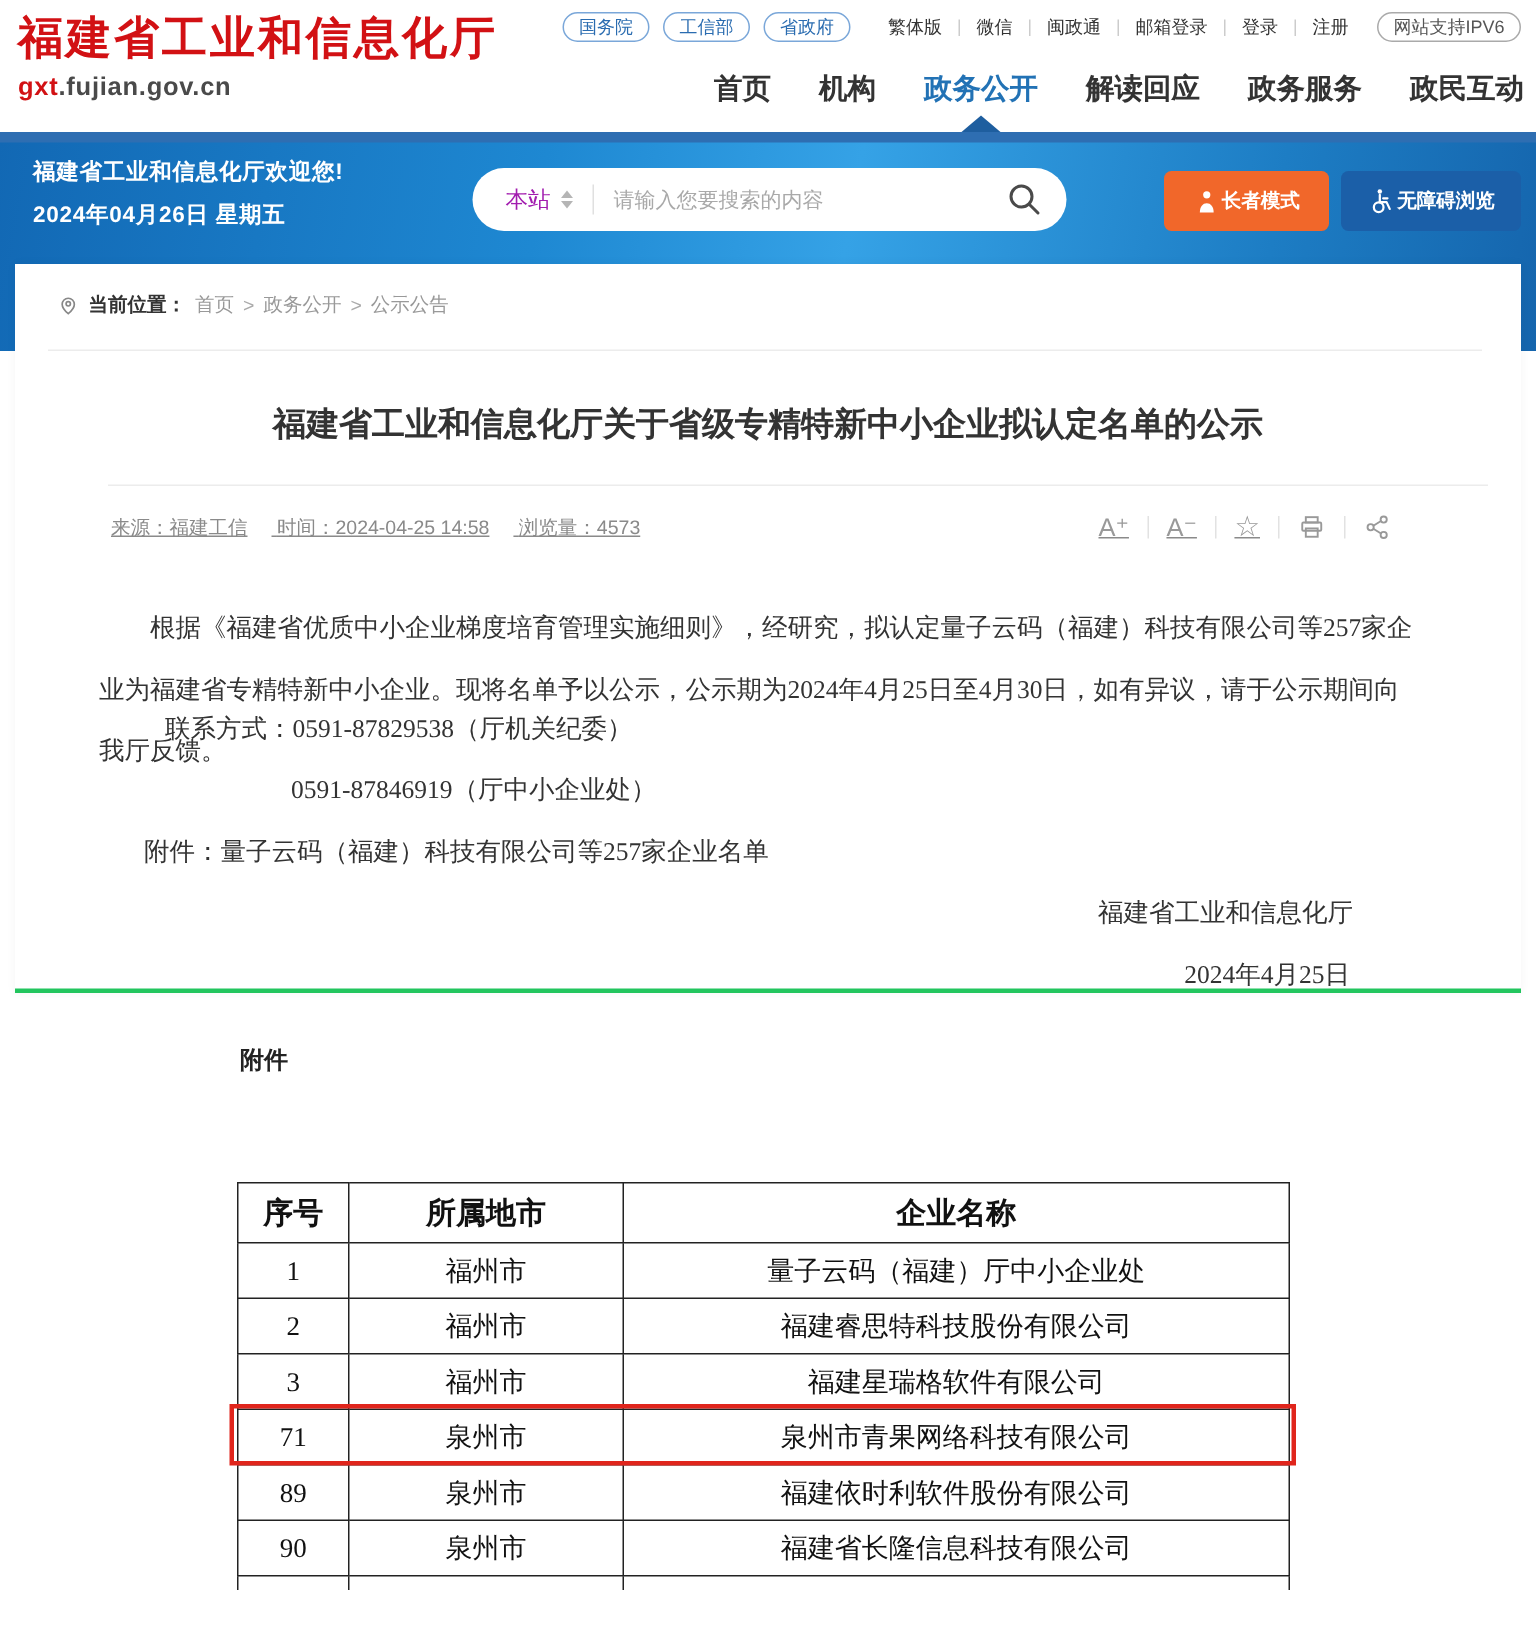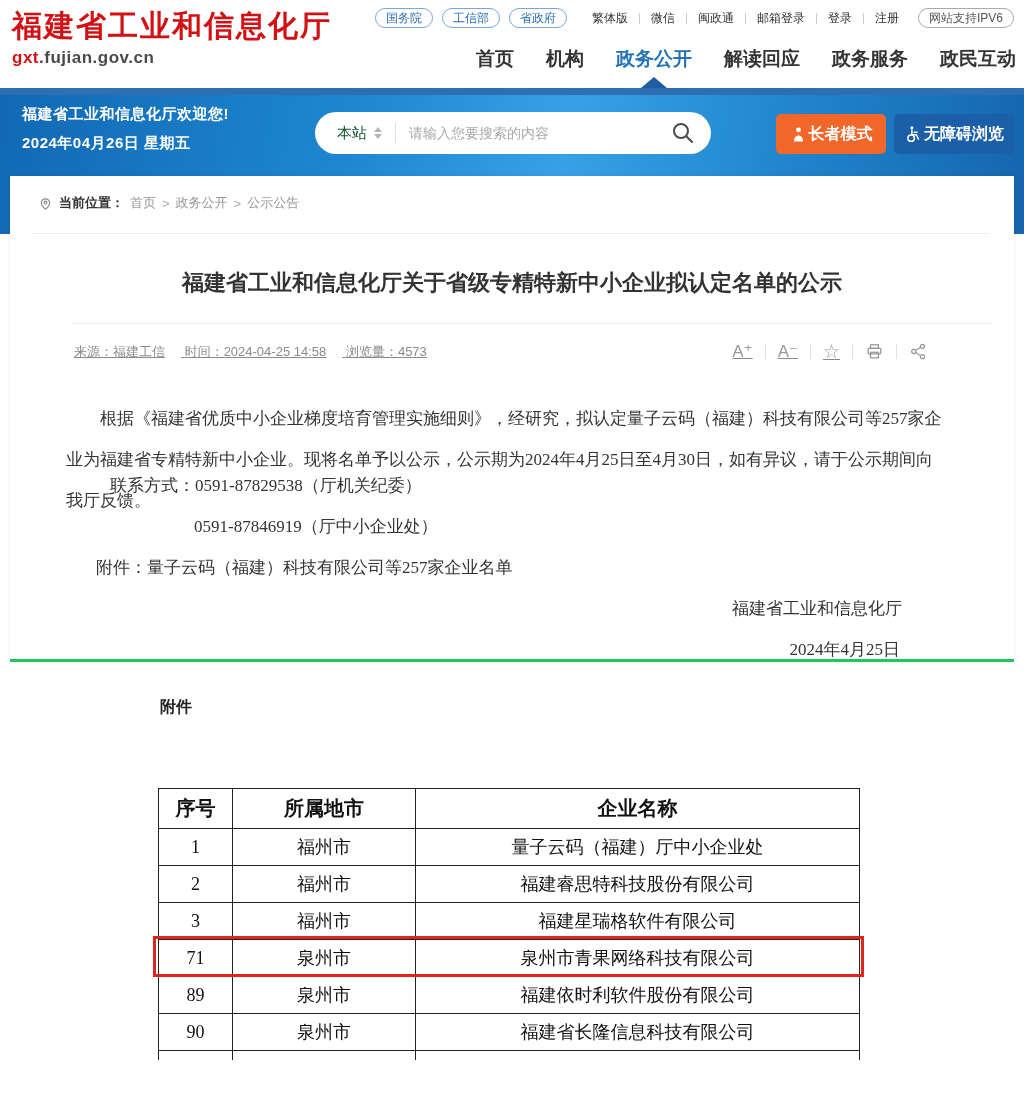--- a/index.html
+++ b/index.html
@@ -29,30 +29,30 @@
 
   
   .banner-bg { position:absolute; left:0; top:88px; width:1024px; height:146px; z-index:1;
     background:linear-gradient(100deg,#1268b4 0%,#1e88d2 35%,#35a2e6 55%,#1d7dc4 82%,#1565ad 100%); }
   .banner-strip { position:absolute; left:0; top:0; width:100%; height:7px; background:#2e6eb2; }
   .banner-welcome { position:absolute; left:22px; top:17px; color:#fff; font-size:15px; font-weight:bold; letter-spacing:.5px; }
   .banner-date { position:absolute; left:22px; top:46px; color:#fff; font-size:15px; font-weight:bold; letter-spacing:.5px; }
 
   .search-box { position:absolute; left:315px; top:24px; width:396px; height:42px; background:#fff; border-radius:21px;
     display:flex; align-items:center; padding:0 16px 0 22px; }
-  .scope { font-size:15px; color:#14532d; cursor:pointer; display:flex; align-items:center; gap:7px; }
+  .scope { font-size:15px; color:#a21caf; cursor:pointer; display:flex; align-items:center; gap:7px; }
   .sort-carets { display:flex; flex-direction:column; gap:2px; }
   .caret-up { width:0; height:0; border-left:4px solid transparent; border-right:4px solid transparent; border-bottom:5px solid #b5b5b5; }
   .caret-down { width:0; height:0; border-left:4px solid transparent; border-right:4px solid transparent; border-top:5px solid #b5b5b5; }
   .search-sep { width:1px; height:20px; background:#e0e0e0; margin:0 13px; }
   .search-input { flex:1; border:none; outline:none; font-size:14px; color:#333; font-family:"Liberation Sans","DejaVu Sans",sans-serif; }
   .search-input::placeholder { color:#a9a9a9; }
   .search-btn { width:24px; height:24px; cursor:pointer; flex-shrink:0; }
 
-  .banner-btn { position:absolute; top:26px; height:40px; border:none; border-radius:5px; color:#fff; font-size:16px; font-weight:bold;
+  .banner-btn { position:absolute; top:26px; height:40px; border:none; border-radius:5px; color:#fff; font-size:13px; font-weight:bold;
     display:flex; align-items:center; justify-content:center; gap:2px; cursor:pointer; font-family:"Liberation Sans","DejaVu Sans",sans-serif; }
   .btn-elder { left:776px; width:110px; background:#f1672a; }
   .btn-access { left:894px; width:120px; background:#1b5fa8; }
 
   
   .content-card { position:absolute; left:10px; top:176px; width:1004px; height:486px; background:#fff; z-index:2;
     box-shadow:0 0 6px rgba(0,0,0,.05); border-bottom:3px solid #22c55e; }
   .breadcrumb { position:absolute; left:28px; top:18px; display:flex; align-items:center; gap:6px; font-size:13px; }
   .crumb-label { color:#333; font-weight:bold; }
   .crumb-link { color:#999; cursor:pointer; }

